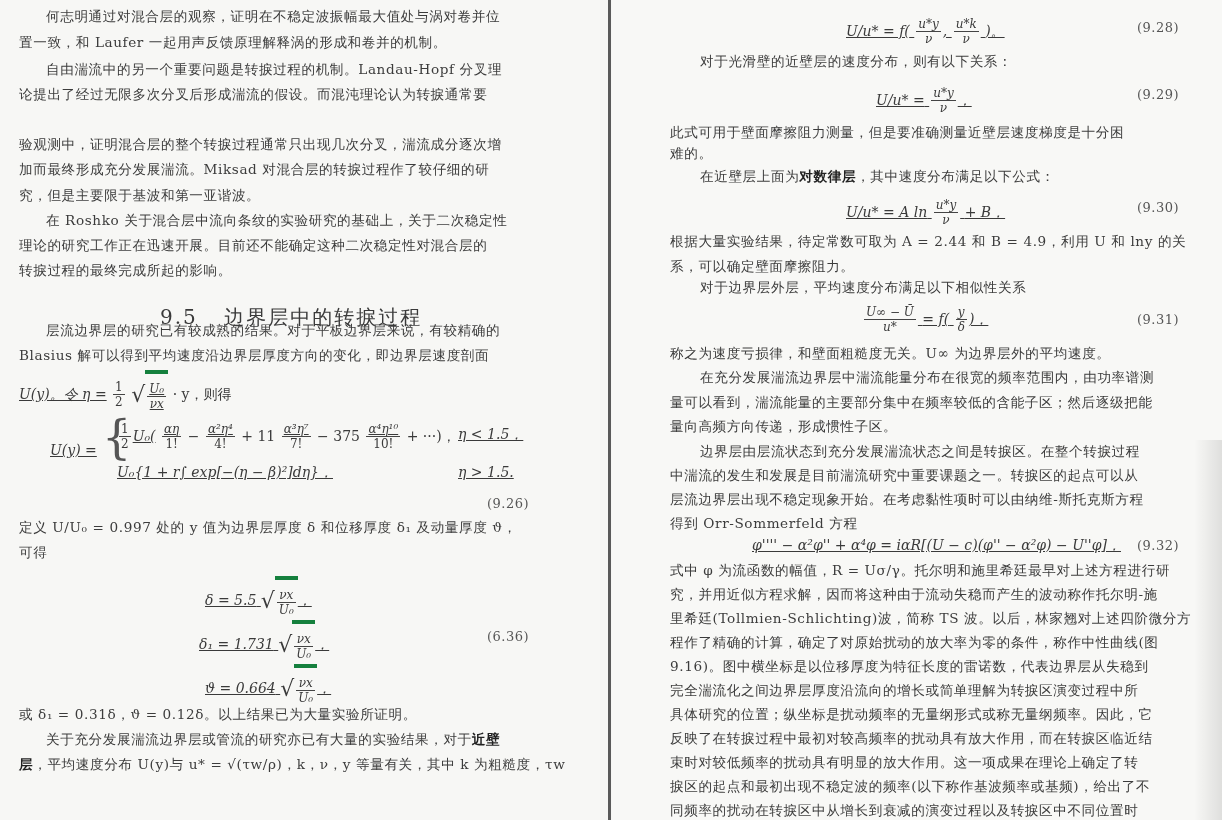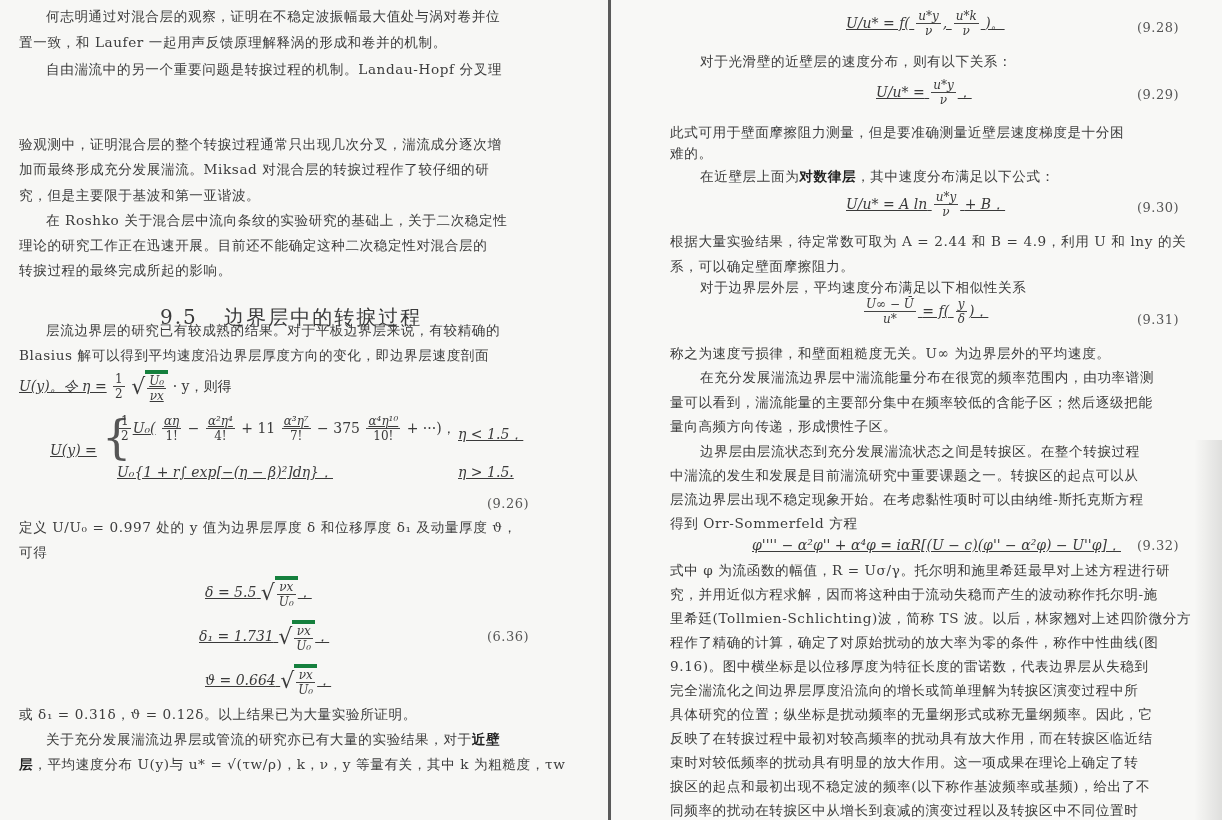--- a/index.html
+++ b/index.html
@@ -19,37 +19,38 @@
   .ln { position:absolute; white-space:nowrap; font-size:13.6px; line-height:16px; letter-spacing:0.6px; color:#3c3c3c; }
   .l { left:19px; }
   .r { left:670px; }
   .ind-l { left:46px; }
   .ind-r { left:700px; }
   .bold { font-weight:bold; color:#222; }
   .it { font-style:italic;text-decoration:underline; }
   .eqno { position:absolute; font-size:13px; color:#555; letter-spacing:0.5px; }
   .sec-title { position:absolute; left:160px; top:272px; font-size:20px; letter-spacing:2px; color:#3a3a3a;margin-top:32px; }
   .math { position:absolute; white-space:nowrap; font-size:14px; color:#3a3a3a; font-family:"DejaVu Serif", serif; }
-  .frac { display:inline-block; vertical-align:middle; text-align:center; margin:0 2px; }
+  .frac { display:inline-block; vertical-align:middle; text-align:center; margin:8px 2px; }
   .frac > span { display:block; font-size:12px; line-height:14px; padding:0 2px; }
   .frac > span.num { border-bottom:1px solid #444; }
   .sqrt { display:inline-block; vertical-align:middle; }
   .sqrt .rad { font-size:22px; vertical-align:middle; }
   .sqrt .body { display:inline-block; border-top:4px solid #15803d; vertical-align:middle; }
   .brace { position:absolute; font-size:46px; line-height:46px; color:#555; font-weight:lighter; }
 </style>
 </head>
 <body>
 
 <div class="page page-left">
 
   <div class="ln ind-l" style="top:8px">何志明通过对混合层的观察，证明在不稳定波振幅最大值处与涡对卷并位</div>
   <div class="ln l" style="top:34px">置一致，和 Laufer 一起用声反馈原理解释涡的形成和卷并的机制。</div>
 
   <div class="ln ind-l" style="top:61px">自由湍流中的另一个重要问题是转捩过程的机制。Landau-Hopf 分叉理</div>
+  <div class="ln l" style="top:86px">论提出了经过无限多次分叉后形成湍流的假设。而混沌理论认为转捩通常要</div>
   <div class="ln l" style="top:136px">验观测中，证明混合层的整个转捩过程通常只出现几次分叉，湍流成分逐次增</div>
   <div class="ln l" style="top:161px">加而最终形成充分发展湍流。Miksad 对混合层的转捩过程作了较仔细的研</div>
   <div class="ln l" style="top:187px">究，但是主要限于基波和第一亚谐波。</div>
 
   <div class="ln ind-l" style="top:212px">在 Roshko 关于混合层中流向条纹的实验研究的基础上，关于二次稳定性</div>
   <div class="ln l" style="top:237px">理论的研究工作正在迅速开展。目前还不能确定这种二次稳定性对混合层的</div>
   <div class="ln l" style="top:262px">转捩过程的最终完成所起的影响。</div>
 
   <div class="sec-title">
     <span>9.5</span>

